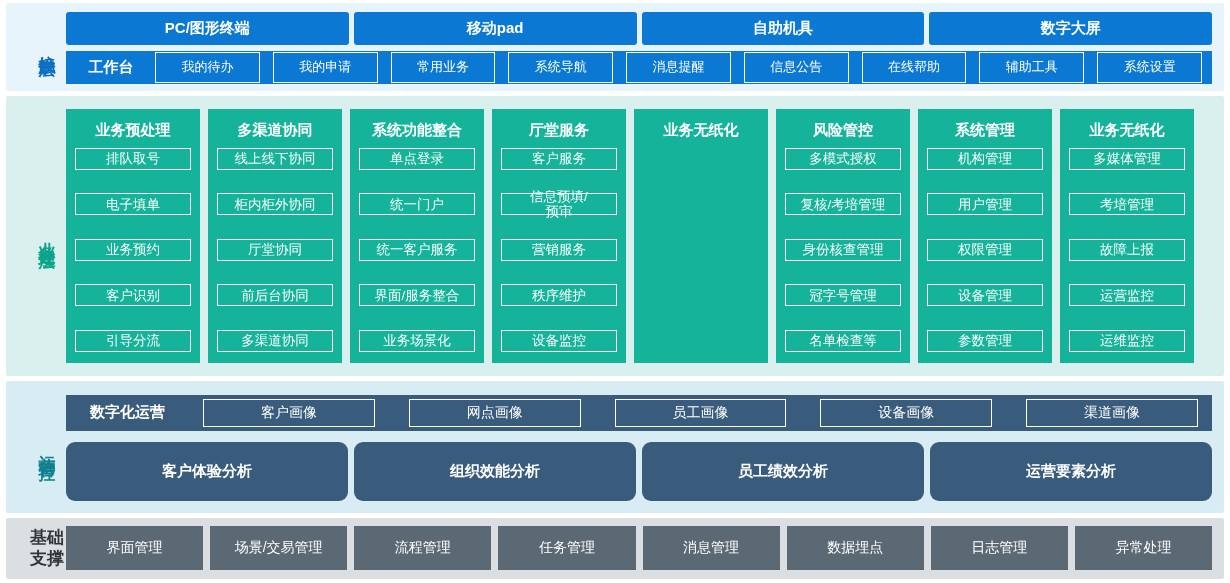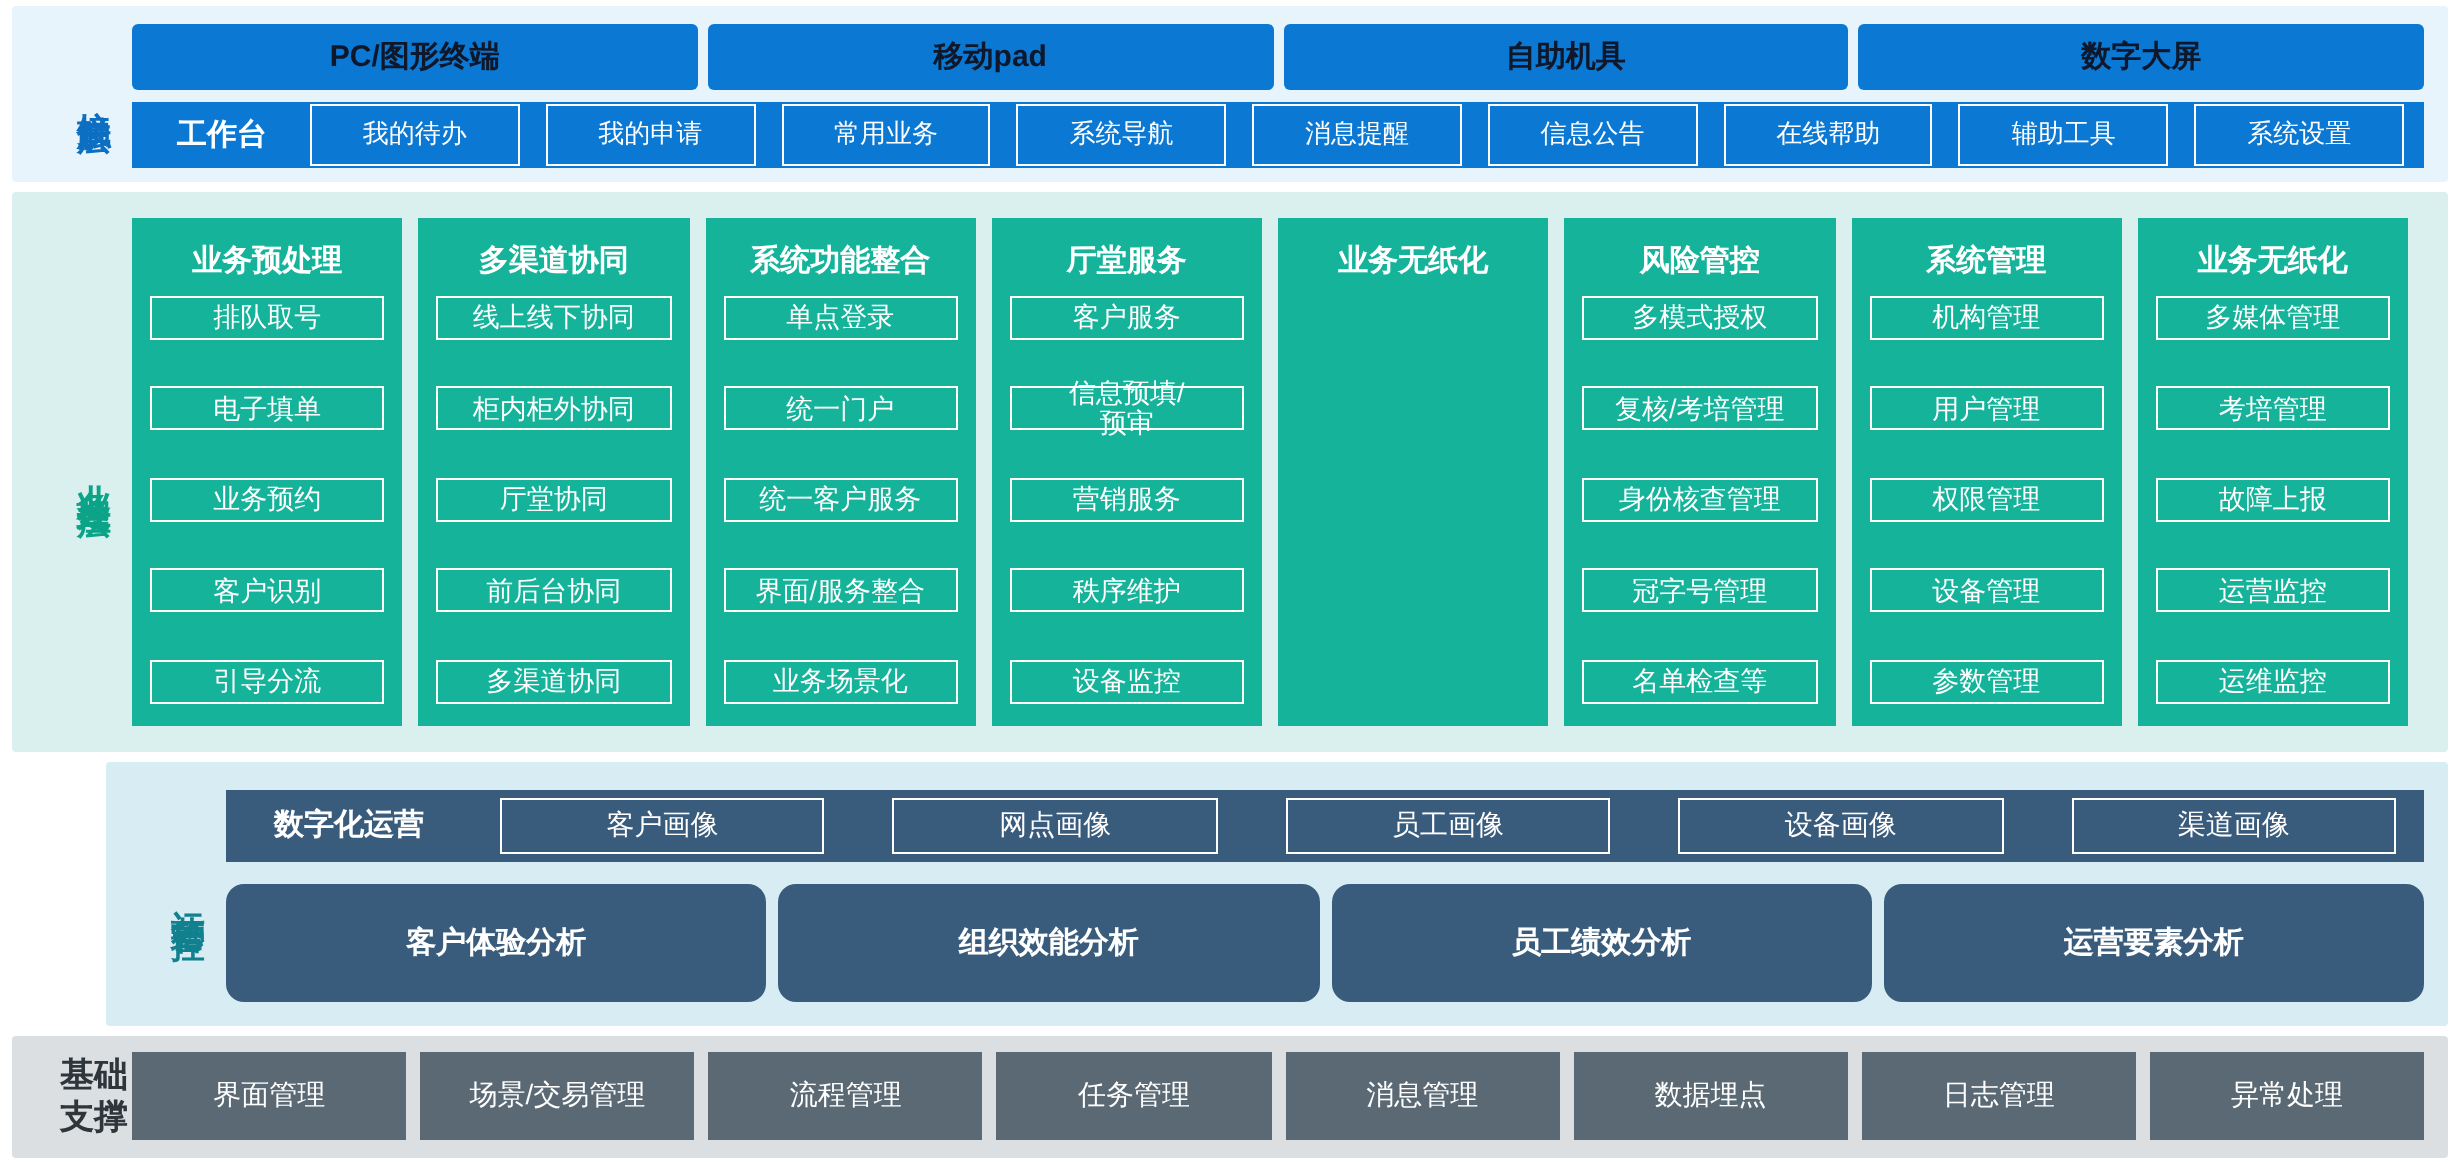--- a/index.html
+++ b/index.html
@@ -10,36 +10,36 @@
   .sec { display: flex; border-radius: 2px; }
   .rail { width: 58px; flex: 0 0 58px; display: flex; align-items: center; justify-content: center; font-weight: bold; font-size: 17px; padding-left: 24px; }
   .rail-v { writing-mode: vertical-lr; text-orientation: upright; letter-spacing: 3px; }
   .sec-body { flex: 1; display: flex; flex-direction: column; min-width: 0; }
 
   
   .sec-contact { height: 92px; background: #e8f4fc; }
   .rail-blue { color: #0d6fc2; }
   .contact-body { padding: 9px 12px 7px 2px; gap: 6px; }
   .terminal-row { display: flex; gap: 5px; flex: 1; }
-  .terminal-btn { flex: 1; background: #0b79d3; border-radius: 3px; color: #0f172a; font-weight: bold; font-size: 15px; display: flex; align-items: center; justify-content: center; }
+  .terminal-btn { flex: 1; background: #0b79d3; border-radius: 3px; color: #ffffff; font-weight: bold; font-size: 15px; display: flex; align-items: center; justify-content: center; }
   .workbench-bar { height: 33px; background: #0b79d3; display: flex; align-items: center; padding: 0 10px 0 14px; gap: 13px; }
   .workbench-label { color: #fff; font-weight: bold; font-size: 15px; flex: 0 0 62px; text-align: center; }
   .wb-btn { flex: 1; height: 31px; border: 1px solid #ffffff; color: #fff; font-size: 13px; display: flex; align-items: center; justify-content: center; }
 
   
   .sec-business { height: 293px; background: #d9f0ee; }
   .rail-green { color: #0ca489; }
-  .business-body { flex-direction: row; padding: 13px 20px 13px 2px; gap: 8px; }
+  .business-body { flex-direction: row; padding: 13px 30px 13px 2px; gap: 8px; }
   .gcol { flex: 1; background: #14b39a; padding: 8px 9px 11px 9px; display: flex; flex-direction: column; min-width: 0; }
   .gcol-title { color: #fff; font-weight: bold; font-size: 15px; text-align: center; height: 27px; display: flex; align-items: center; justify-content: center; flex: 0 0 auto; }
   .gcol-items { flex: 1; display: flex; flex-direction: column; justify-content: space-between; padding-top: 4px; }
   .gitem { height: 22px; flex: 0 0 auto; border: 1px solid #ffffff; color: #fff; font-size: 13.5px; line-height: 1.15; display: flex; align-items: center; justify-content: center; text-align: center; white-space: pre-line; padding: 1px 2px; }
 
   
-  .sec-ops { height: 138px; background: #d7edf3; margin-left: 47px; }
+  .sec-ops { height: 138px; background: #d7edf3; }
   .rail-teal { color: #11808f; }
   .ops-body { padding: 14px 12px 12px 2px; gap: 11px; }
   .ops-bar { height: 36px; background: #3a5c7c; display: flex; align-items: center; padding: 0 14px 0 24px; gap: 34px; }
   .ops-label { color: #fff; font-weight: bold; font-size: 15px; flex: 0 0 auto; margin-right: 4px; }
   .ops-btn { flex: 1; height: 28px; border: 1px solid #ffffff; color: #fff; font-size: 14px; display: flex; align-items: center; justify-content: center; }
   .ops-row2 { flex: 1; display: flex; gap: 6px; }
   .ops-big { flex: 1; background: #3a5c7c; border-radius: 9px; color: #fff; font-weight: bold; font-size: 15px; display: flex; align-items: center; justify-content: center; }
 
   
   .sec-found { height: 64px; background: #dcdfe2; }

